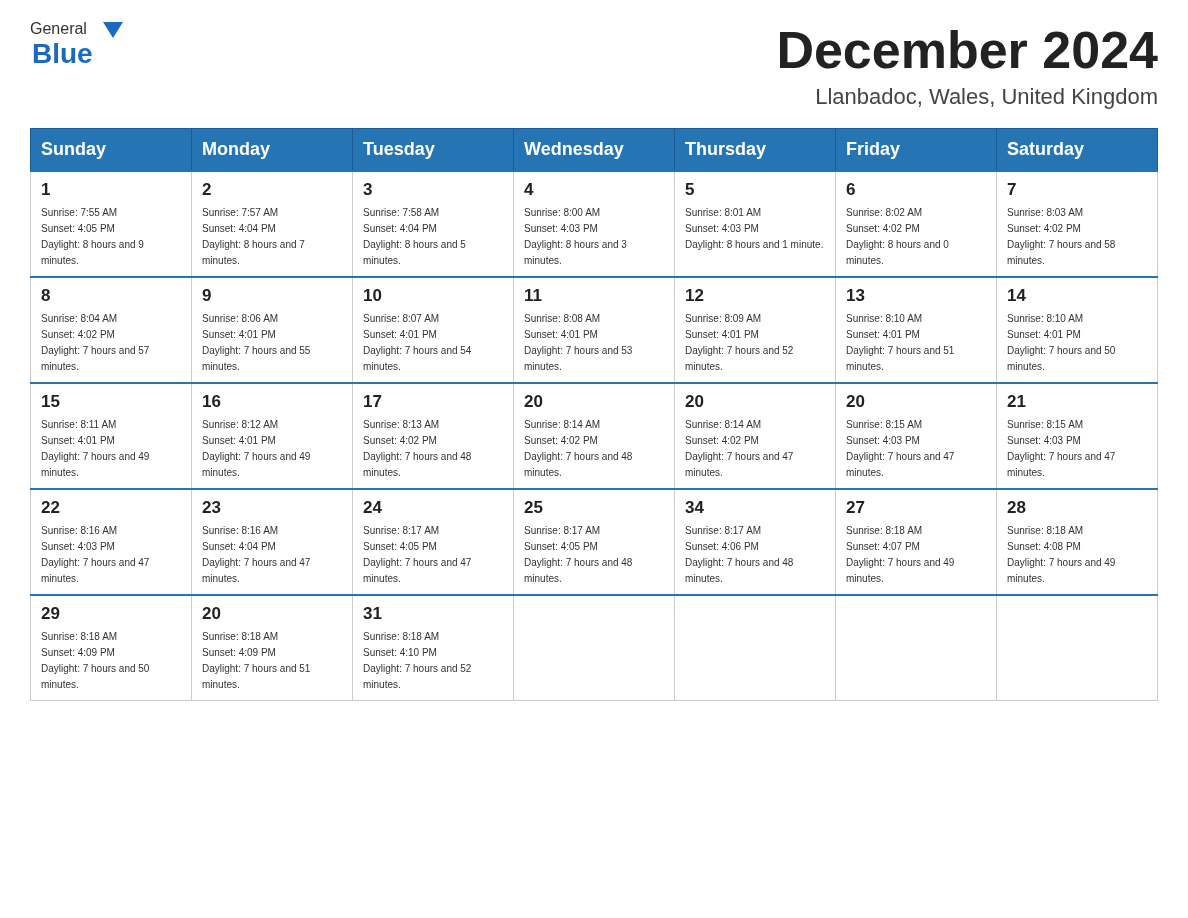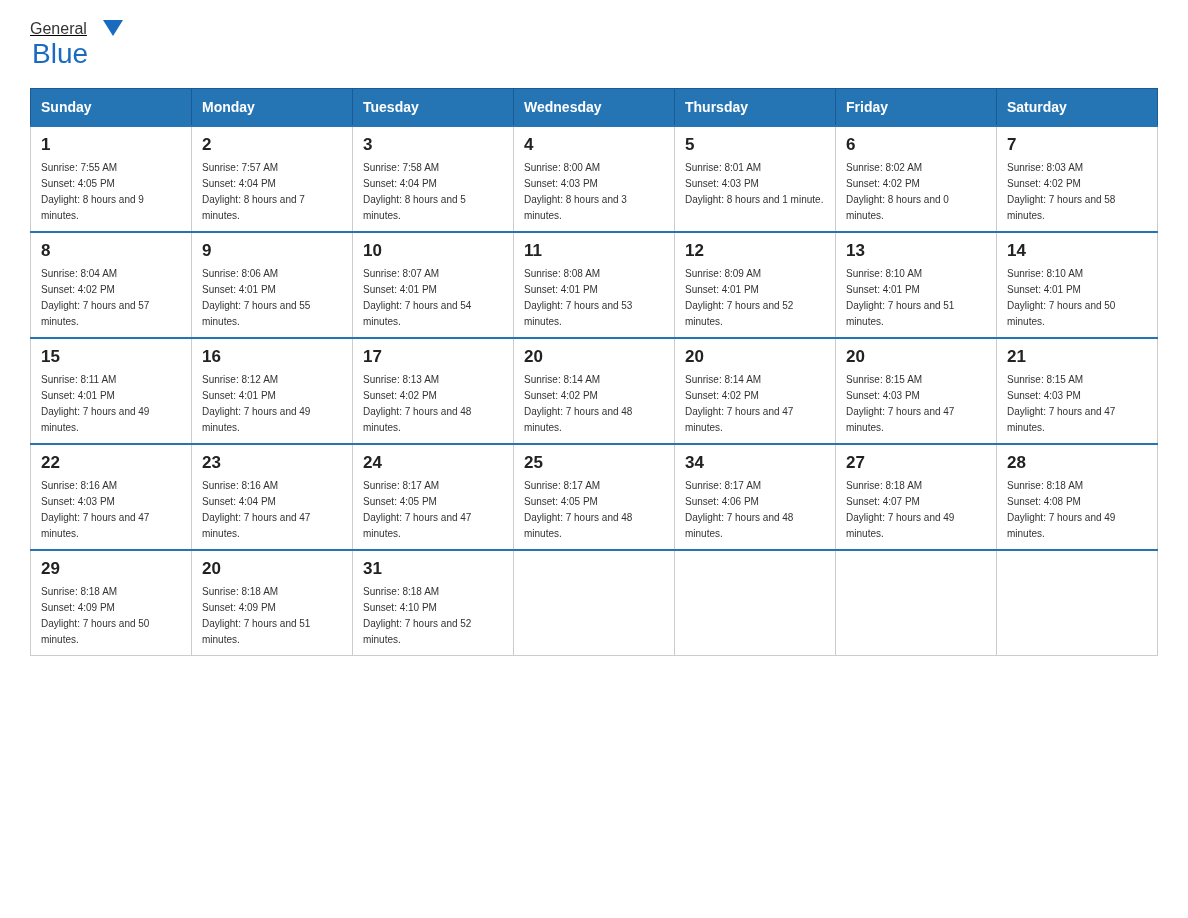--- a/index.html
+++ b/index.html
@@ -27,21 +27,21 @@
       height: 0;
       border-left: 10px solid transparent;
       border-right: 10px solid transparent;
       border-top: 16px solid #1a6bbf;
       margin: 0 2px;
       display: inline-block;
     }
     .logo-blue {
       color: #1a6bbf;
       font-size: 28px;
-      font-weight: normal;
+      font-weight: bold;
     }
     .title-block {
       text-align: right;
     }
     .month-title {
       font-size: 52px;
       font-weight: bold;
       color: #222;
     }
     .location {
@@ -50,21 +50,21 @@
       margin-top: 4px;
     }
     .calendar {
       width: 100%;
       border-collapse: collapse;
       border: 1px solid #999;
     }
     .calendar th {
       background-color: #2575b5;
       color: white;
-      font-size: 14px;
+      font-size: 18px;
       font-weight: bold;
       padding: 10px 10px;
       text-align: left;
       border: 1px solid #1a5a96;
     }
     .calendar td {
       vertical-align: top;
       padding: 8px 10px;
       border: 1px solid #ccc;
       width: calc(100% / 7);
@@ -85,35 +85,38 @@
       line-height: 1.5;
     }
     .calendar tr.week-row td {
       border-top: 2px solid #2575b5;
     }
     .empty-cell {
       background: #fff;
     }
     .logo-line2 {
       display: flex;
-      align-items: flex-start;
+      align-items: flex-end;
       gap: 14px;
-      text-decoration: underline;
     }
   </style>
 </head>
 <body>
 
 <div class="header">
   <div class="logo">
     <div class="logo-line2">
       <span class="logo-general">General</span>
       <span class="logo-arrow"></span>
     </div>
     <span class="logo-blue" style="margin-left:2px;">Blue</span>
+  </div>
+  <div class="title-block">
+    <div class="month-title">December 2024</div>
+    <div class="location">Llanbadoc, Wales, United Kingdom</div>
   </div>
 </div>
 
 <table class="calendar">
   <thead>
     <tr>
     <th>Sunday</th>
         <th>Monday</th>
         <th>Tuesday</th>
         <th>Wednesday</th>

